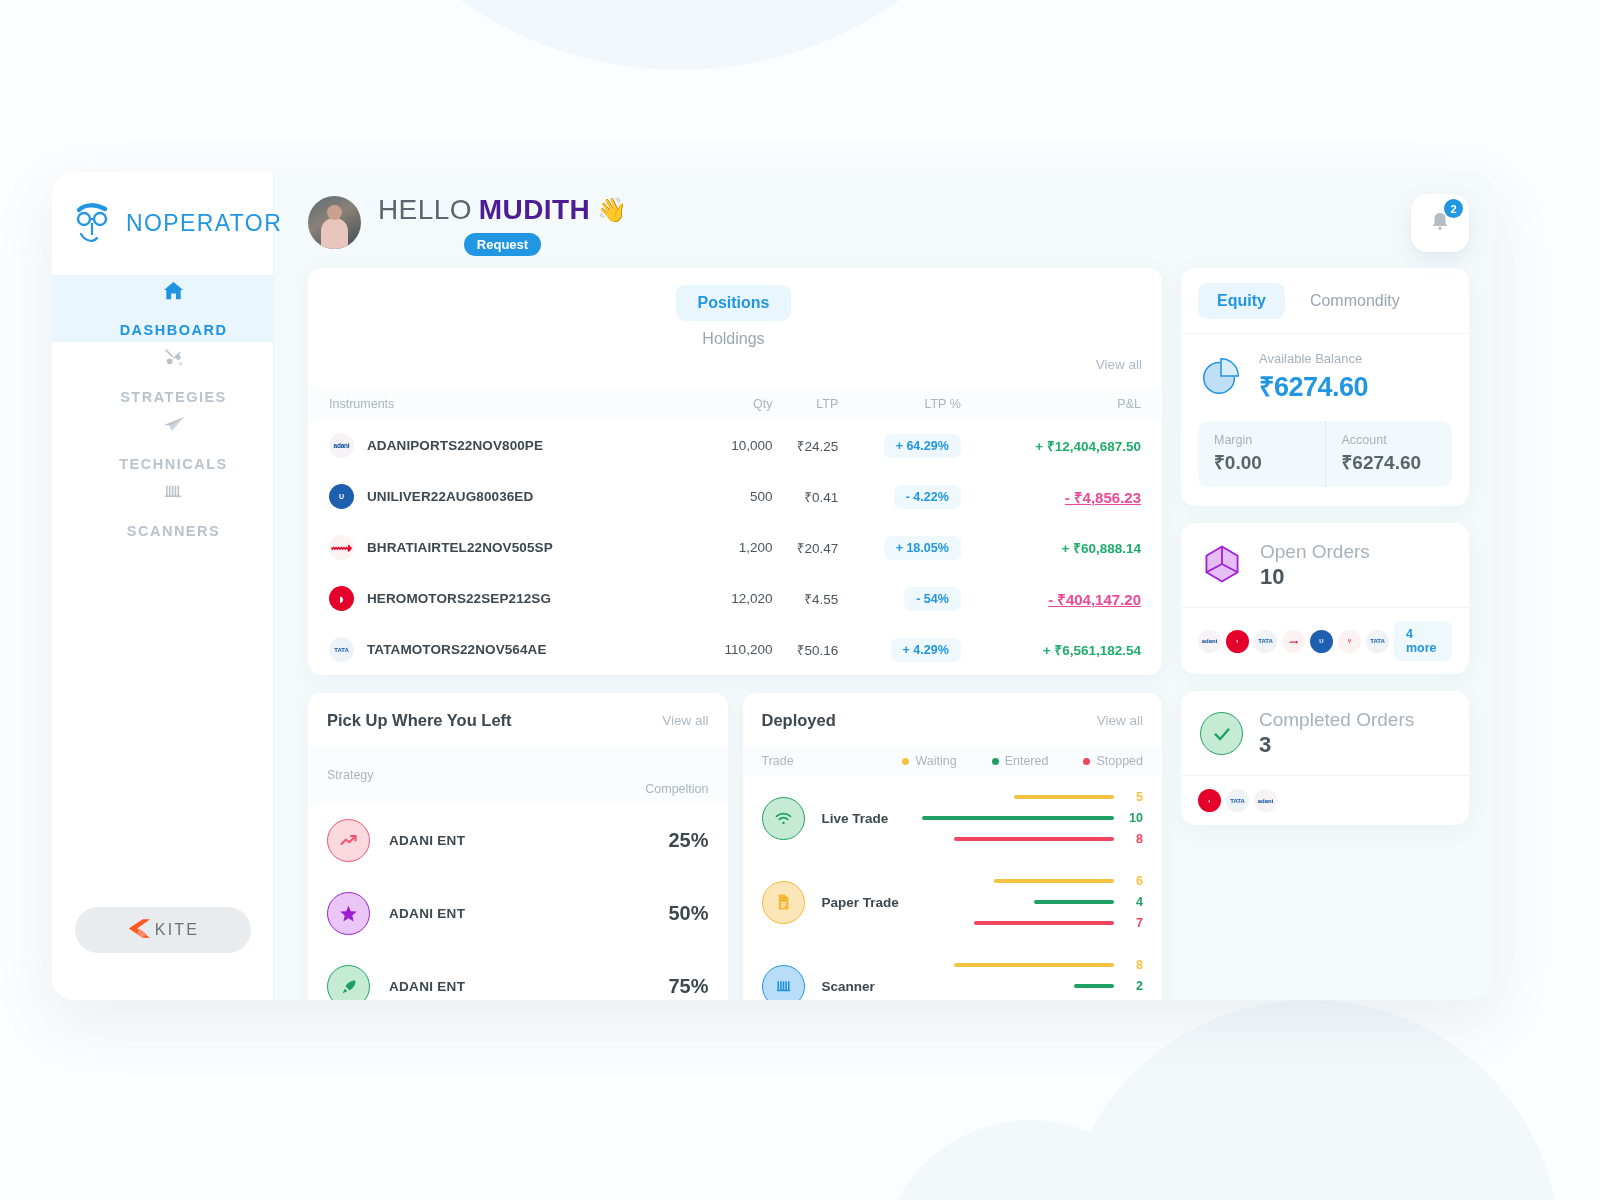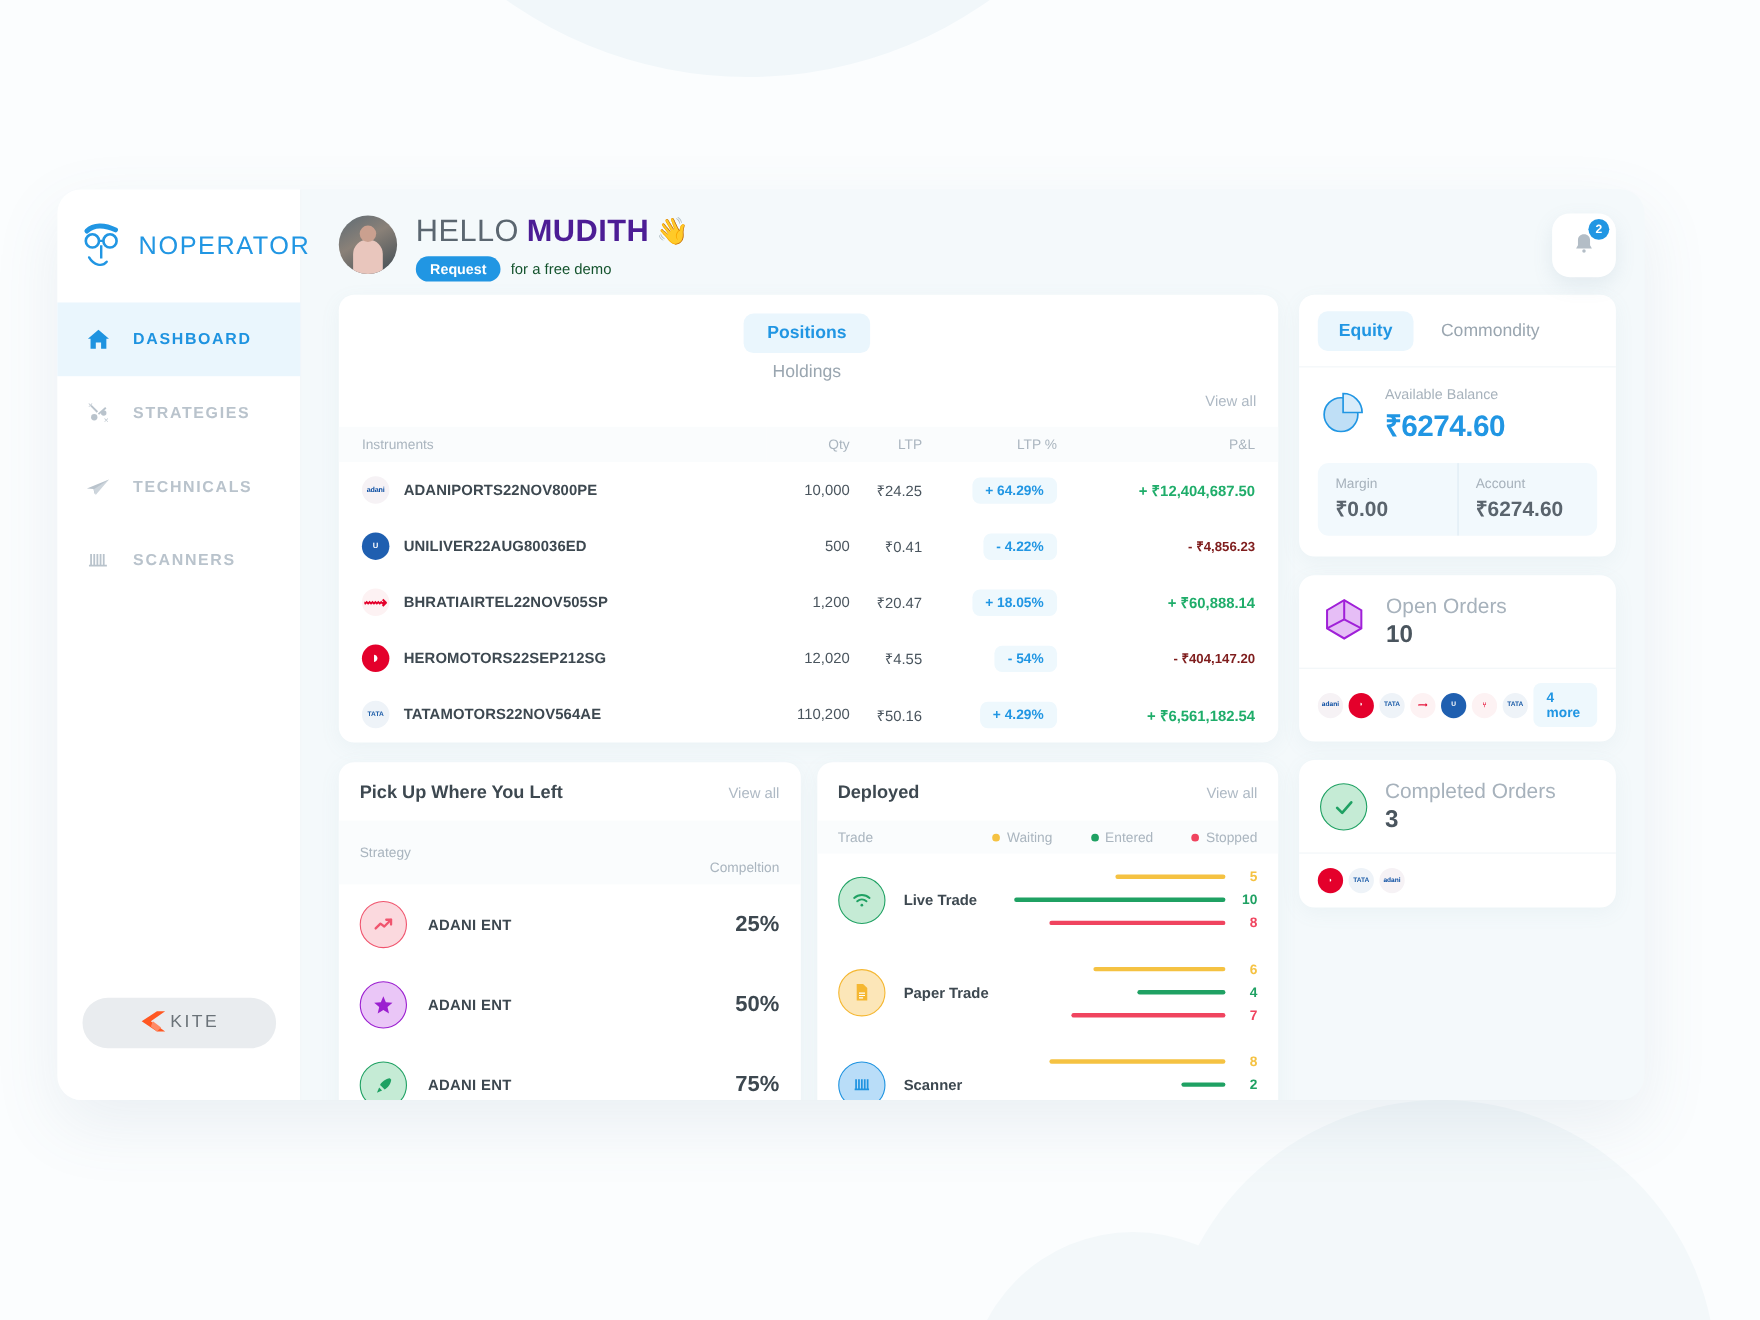--- a/index.html
+++ b/index.html
@@ -39,21 +39,21 @@
     position: relative;
     border-right: 1px solid #eef4f7;
   }
   .brand { height: 103px; display: flex; align-items: center; gap: 13px; padding-left: 19px; }
   .brand-mark { width: 42px; height: 46px; flex: 0 0 42px; }
   .brand-name { color: #2196e3; font-size: 23px; letter-spacing: 1.4px; font-weight: 400; }
 
   .nav { display: flex; flex-direction: column; }
   .nav-item {
     height: 67px; display: flex; align-items: center; gap: 17px;
-    padding-left: 22px; cursor: pointer;
+    padding-left: 22px; cursor: pointer; flex-direction: column;
   }
   .nav-item.active { background: #eaf6fd; }
   .nav-icon { width: 30px; height: 30px; flex: 0 0 30px; display:flex; align-items:center; justify-content:center;}
   .nav-label { font-size: 14.5px; letter-spacing: 1.5px; font-weight: 700; color: #b9c3cc; }
   .nav-item.active .nav-label { color: #1e93e0; }
 
   .kite-wrap { margin-top: auto; padding: 0 0 47px 0; display: flex; justify-content: center; }
   .kite-btn {
     width: 176px; height: 46px; border-radius: 23px; background: #e9ecef;
     display: flex; align-items: center; justify-content: center; gap: 3px;
@@ -76,21 +76,21 @@
   }
   .avatar::before {
     content:""; position:absolute; left:19px; top:9px; width:15px; height:15px;
     border-radius:50%; background:#caa08f; z-index:2;
   }
   .greet-block { margin-left: 17px; }
   .greet-line { display: flex; align-items: center; gap: 7px; }
   .greet-hello { font-size: 28px; color: #5b6670; font-weight: 400; letter-spacing: .4px; }
   .greet-name  { font-size: 28px; color: #4c1d95; font-weight: 700; letter-spacing: .4px; }
   .greet-wave  { font-size: 24px; }
-  .demo-line { display: flex; align-items: center; gap: 9px; margin-top: 7px; }
+  .demo-line { display: flex; align-items: center; gap: 9px; margin-top: 7px; flex-direction: column; }
   .demo-btn {
     background: #2196e3; color: #fff; font-size: 13px; font-weight: 700;
     border-radius: 12px; padding: 4px 13px; border: none; cursor: pointer;
   }
   .demo-text { color: #14532d; font-size: 13.5px; }
 
   .bell-btn {
     margin-left: auto; width: 58px; height: 58px; border-radius: 16px; background: #fff;
     box-shadow: 0 7px 18px rgba(110,140,165,0.13);
     display: flex; align-items: center; justify-content: center; position: relative;
@@ -131,21 +131,21 @@
   .instr-name { font-weight: 700; color: #3d4850; font-size: 13.5px; letter-spacing: .1px; }
   .logo { width: 25px; height: 25px; border-radius: 50%; flex: 0 0 25px; display:flex; align-items:center; justify-content:center; font-size:7px; font-weight:700; overflow:hidden;}
   .logo-adani { background:#f6f2f5; color:#0a4da2; }
   .logo-adani span{ font-size:6.5px; letter-spacing:-.2px;}
   .logo-unilever { background:#1f5fb0; color:#fff; }
   .logo-airtel { background:#fdf2f3; color:#e4002b; font-size:15px; }
   .logo-hero { background:#e4002b; color:#fff; font-size:15px; }
   .logo-tata { background:#eef3f8; color:#1b5ca8; font-size:6px; }
   .pill { display:inline-block; padding: 5px 12px; border-radius: 7px; background:#eef8fd; color:#2196e3; font-size:12.5px; font-weight:700; }
   .pl-pos { color: #1fad6a; font-weight: 700; font-size: 13.5px; }
-  .pl-neg { color: #7f1d1d; font-weight: 700; font-size: 12px; }
+  .pl-neg { color: #ec4899; font-weight: 700; font-size: 15px; text-decoration: underline; }
 
   
   .row2 { display: flex; gap: 15px; }
   .card-half { flex: 1; min-width: 0; }
   .ch-head { display: flex; align-items: center; padding: 18px 19px 16px 19px; }
   .ch-title { font-size: 16.5px; font-weight: 700; color: #3d4850; }
   .sub-head { display: flex; align-items: center; background: #fafcfd; padding: 8px 19px; font-size: 12.5px; color: #aab5bf; }
   .sub-head .right { margin-left: auto; margin-top: 28px; }
 
   .strat-row { display: flex; align-items: center; padding: 15px 19px; }

